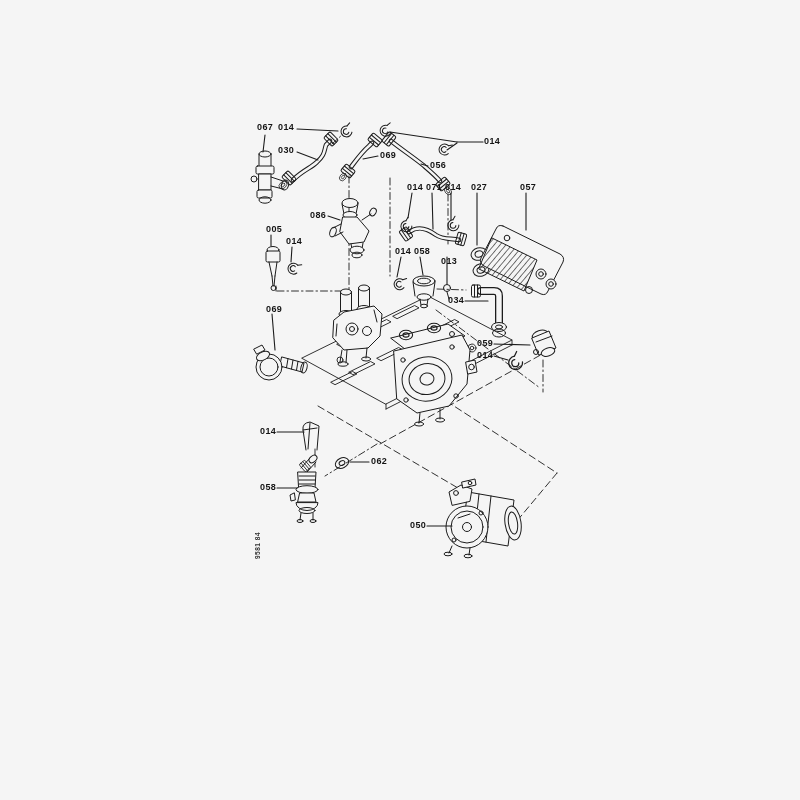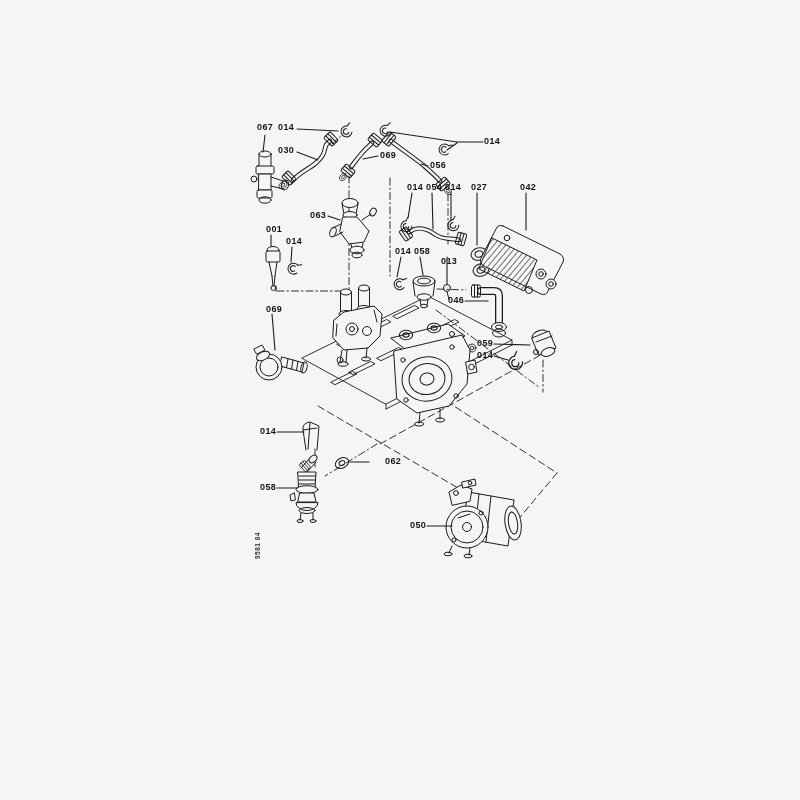--- a/index.html
+++ b/index.html
@@ -350,34 +350,34 @@
   </g>
 </svg>
 
 <span class="lbl" style="left:257px;top:123px">067</span>
 <span class="lbl" style="left:278px;top:123px">014</span>
 <span class="lbl" style="left:278px;top:146px">030</span>
 <span class="lbl" style="left:380px;top:151px">069</span>
 <span class="lbl" style="left:430px;top:161px">056</span>
 <span class="lbl" style="left:484px;top:137px">014</span>
 <span class="lbl" style="left:407px;top:183px">014</span>
-<span class="lbl" style="left:426px;top:183px">054</span>
+<span class="lbl" style="left:426px;top:183px">071</span>
 <span class="lbl" style="left:445px;top:183px">014</span>
 <span class="lbl" style="left:471px;top:183px">027</span>
-<span class="lbl" style="left:520px;top:183px">042</span>
-<span class="lbl" style="left:310px;top:211px">063</span>
-<span class="lbl" style="left:266px;top:225px">001</span>
+<span class="lbl" style="left:520px;top:183px">057</span>
+<span class="lbl" style="left:310px;top:211px">086</span>
+<span class="lbl" style="left:266px;top:225px">005</span>
 <span class="lbl" style="left:286px;top:237px">014</span>
 <span class="lbl" style="left:395px;top:247px">014</span>
 <span class="lbl" style="left:414px;top:247px">058</span>
 <span class="lbl" style="left:441px;top:257px">013</span>
-<span class="lbl" style="left:448px;top:296px">046</span>
+<span class="lbl" style="left:448px;top:296px">034</span>
 <span class="lbl" style="left:477px;top:339px">059</span>
 <span class="lbl" style="left:477px;top:351px">014</span>
 <span class="lbl" style="left:266px;top:305px">069</span>
 <span class="lbl" style="left:260px;top:427px">014</span>
-<span class="lbl" style="left:385px;top:457px">062</span>
+<span class="lbl" style="left:371px;top:457px">062</span>
 <span class="lbl" style="left:260px;top:483px">058</span>
 <span class="lbl" style="left:410px;top:521px">050</span>
 
 <span class="docnum">9581 84</span>
 
 </div>
 
 </body></html>

